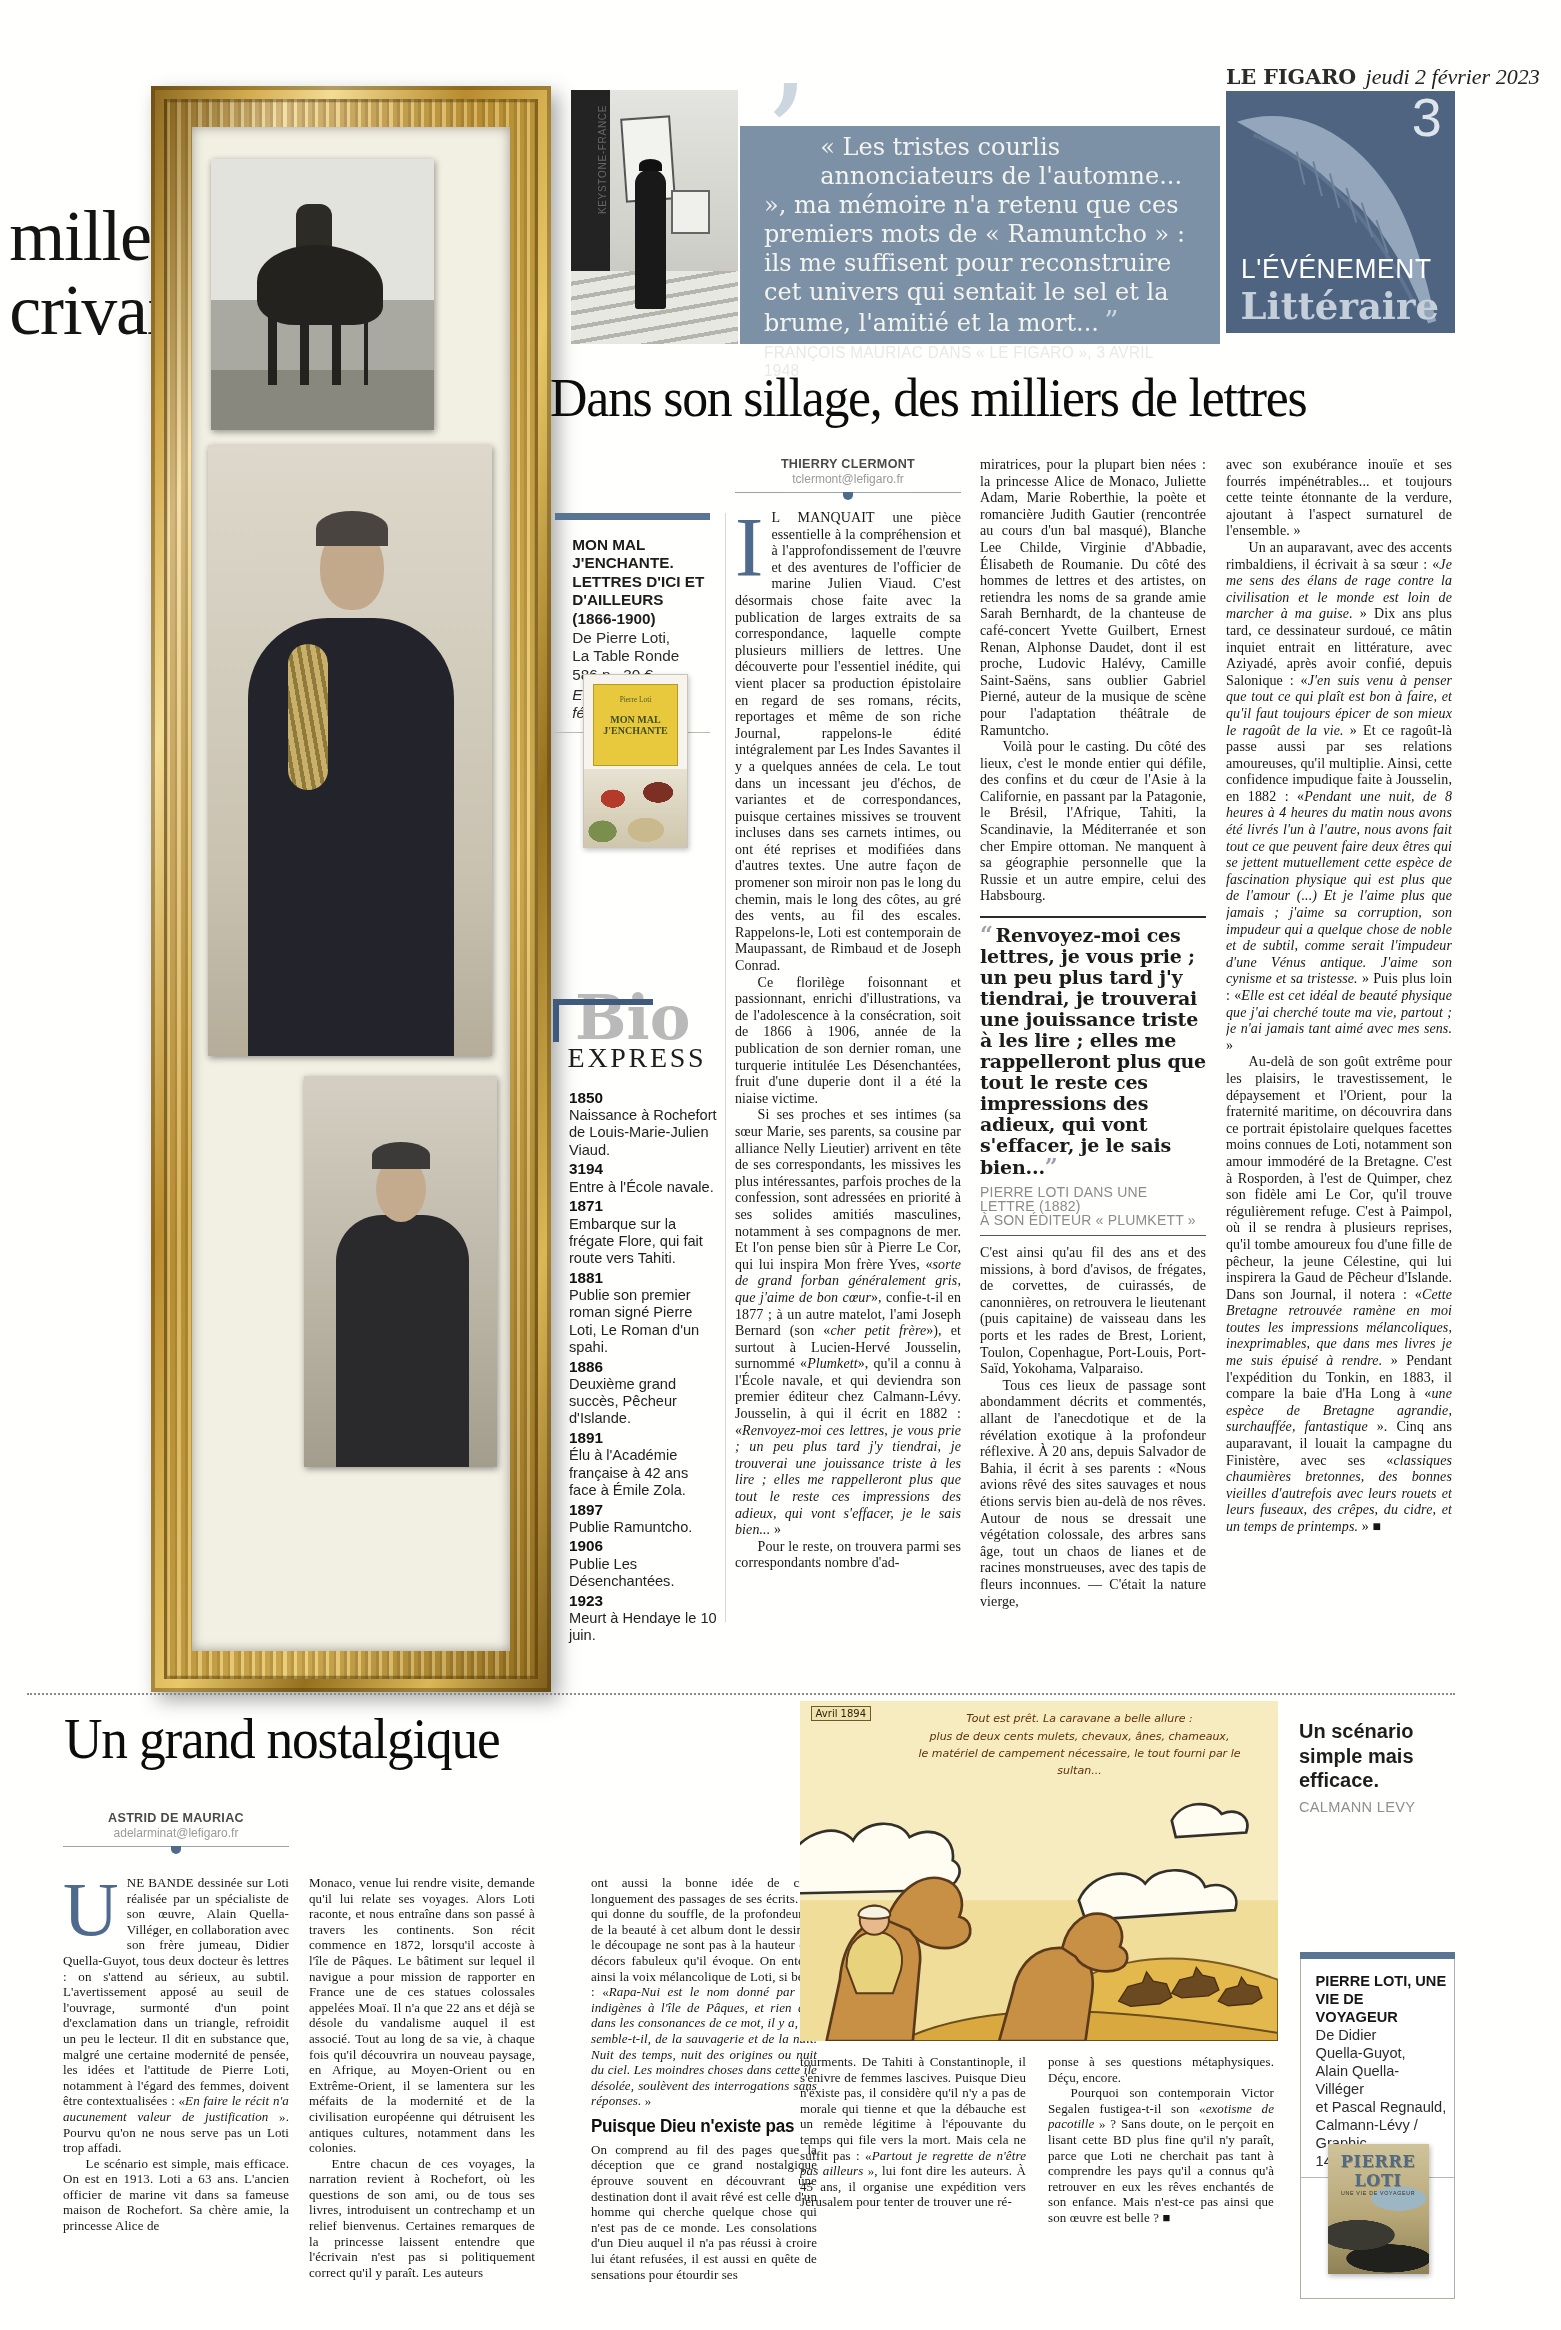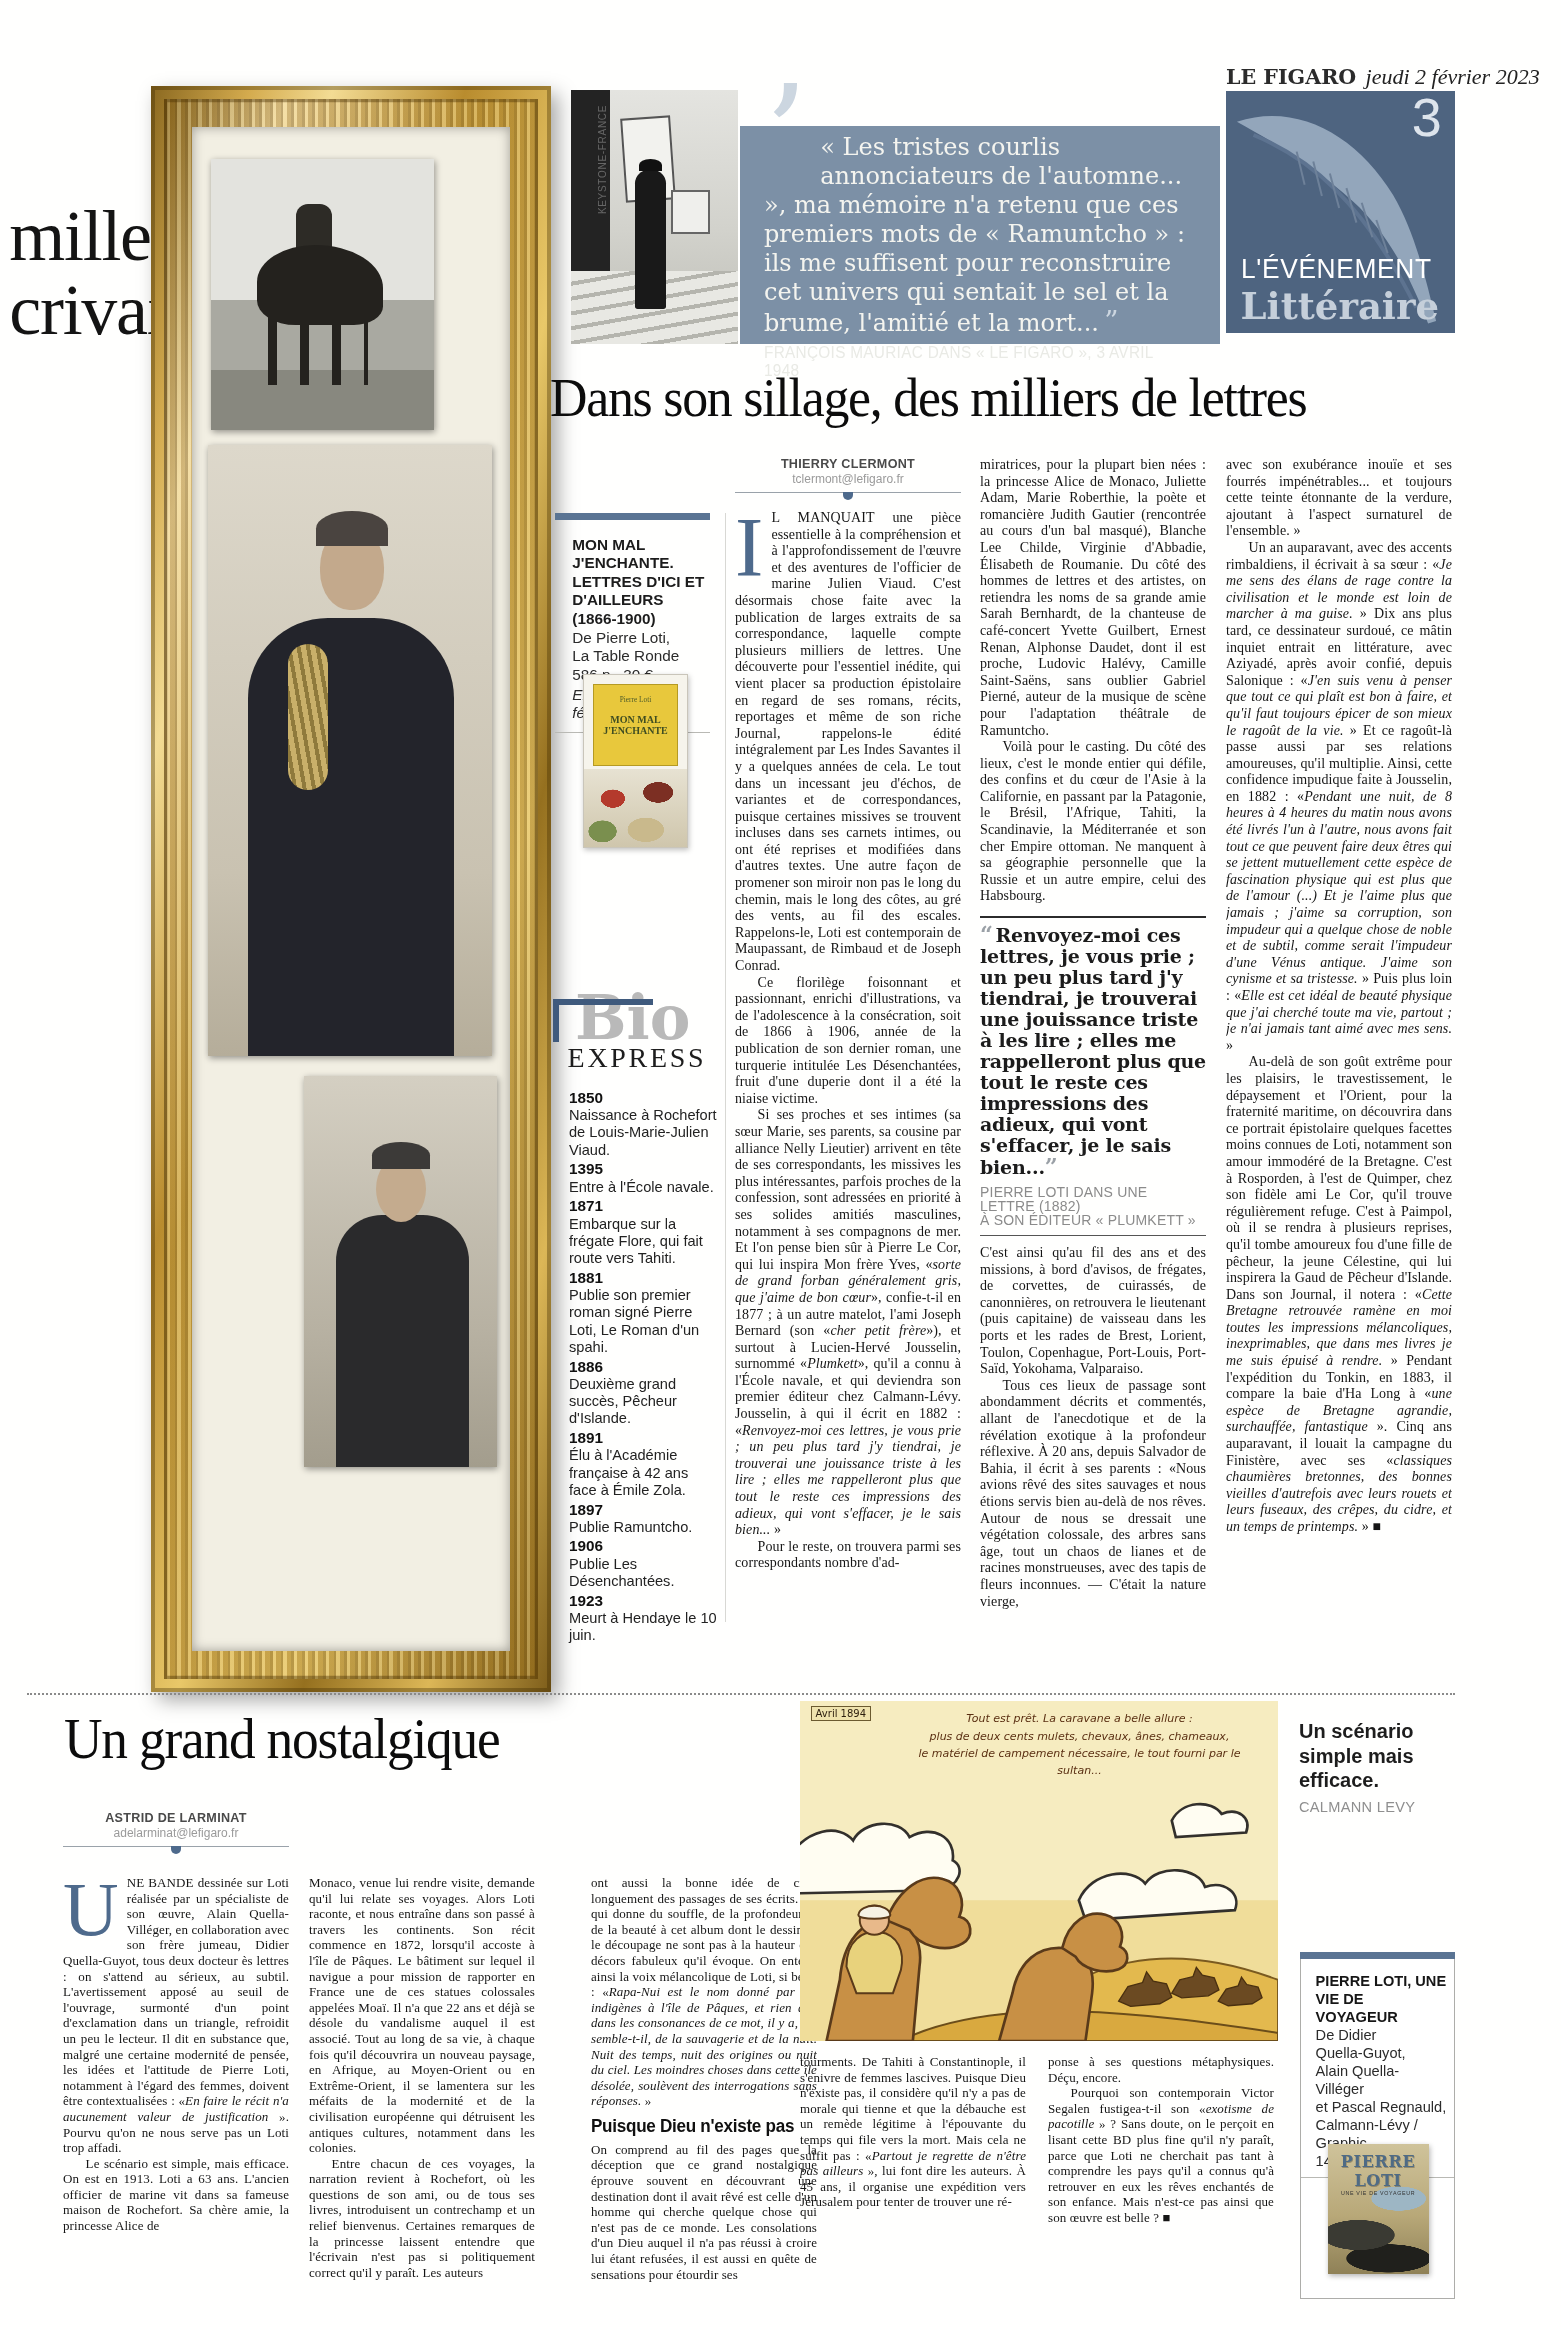--- a/index.html
+++ b/index.html
@@ -303,39 +303,39 @@
     </div>
     <div class="art"></div>
   </div>
 
   <div id="bio" data-interactable="false">
     <div class="bracket" data-interactable="false"></div>
     <div class="bio-word" data-interactable="false">Bio</div>
     <div class="express" data-interactable="false">EXPRESS</div>
     <div id="bio-list" data-interactable="false">
         <div class="bio-entry" data-interactable="false"><span class="bio-year">1850</span><br>Naissance à Rochefort de Louis-Marie-Julien Viaud.</div>
-        <div class="bio-entry" data-interactable="false"><span class="bio-year">1395</span><br>Entre à l'École navale.</div>
+        <div class="bio-entry" data-interactable="false"><span class="bio-year">3194</span><br>Entre à l'École navale.</div>
         <div class="bio-entry" data-interactable="false"><span class="bio-year">1871</span><br>Embarque sur la frégate Flore, qui fait route vers Tahiti.</div>
         <div class="bio-entry" data-interactable="false"><span class="bio-year">1881</span><br>Publie son premier roman signé Pierre Loti, Le Roman d'un spahi.</div>
         <div class="bio-entry" data-interactable="false"><span class="bio-year">1886</span><br>Deuxième grand succès, Pêcheur d'Islande.</div>
         <div class="bio-entry" data-interactable="false"><span class="bio-year">1891</span><br>Élu à l'Académie française à 42 ans face à Émile Zola.</div>
         <div class="bio-entry" data-interactable="false"><span class="bio-year">1897</span><br>Publie Ramuntcho.</div>
         <div class="bio-entry" data-interactable="false"><span class="bio-year">1906</span><br>Publie Les Désenchantées.</div>
         <div class="bio-entry" data-interactable="false"><span class="bio-year">1923</span><br>Meurt à Hendaye le 10 juin.</div>
       </div>
   </div>
 
   <div class="vrule" style="left:725px;top:513px;height:1109px;" data-interactable="false"></div>
 
   <div class="dotted" style="top:1693px;" data-interactable="false"></div>
 
   <div id="headline2" data-interactable="false">Un grand nostalgique</div>
 
   <div id="byline2" class="byline" data-interactable="false">
-    <div class="who" data-interactable="false">ASTRID DE LARMINAT</div>
+    <div class="who" data-interactable="false">ASTRID DE MAURIAC</div>
     <div class="mail" data-interactable="true">adelarminat@lefigaro.fr</div>
     <div class="rule" data-interactable="false"></div>
       <div class="notch" data-interactable="false"></div>
   </div>
 
   <div id="b-col1" class="col" data-dropcap="" data-interactable="false">
       <p class="para dropcap" data-interactable="false">UNE BANDE dessinée sur Loti réalisée par un spécialiste de son œuvre, Alain Quella-Villéger, en collaboration avec son frère jumeau, Didier Quella-Guyot, tous deux docteur ès lettres : on s'attend au sérieux, au subtil. L'avertissement apposé au seuil de l'ouvrage, surmonté d'un point d'exclamation dans un triangle, refroidit un peu le lecteur. Il dit en substance que, malgré une certaine modernité de pensée, les idées et l'attitude de Pierre Loti, notamment à l'égard des femmes, doivent être contextualisées : «<i>En faire le récit n'a aucunement valeur de justification </i>». Pourvu qu'on ne nous serve pas un Loti trop affadi.</p>
       <p class="para" data-interactable="false">Le scénario est simple, mais efficace. On est en 1913. Loti a 63 ans. L'ancien officier de marine vit dans sa fameuse maison de Rochefort. Sa chère amie, la princesse Alice de</p>
     </div>
   <div id="b-col2" class="col cont" data-interactable="false">

